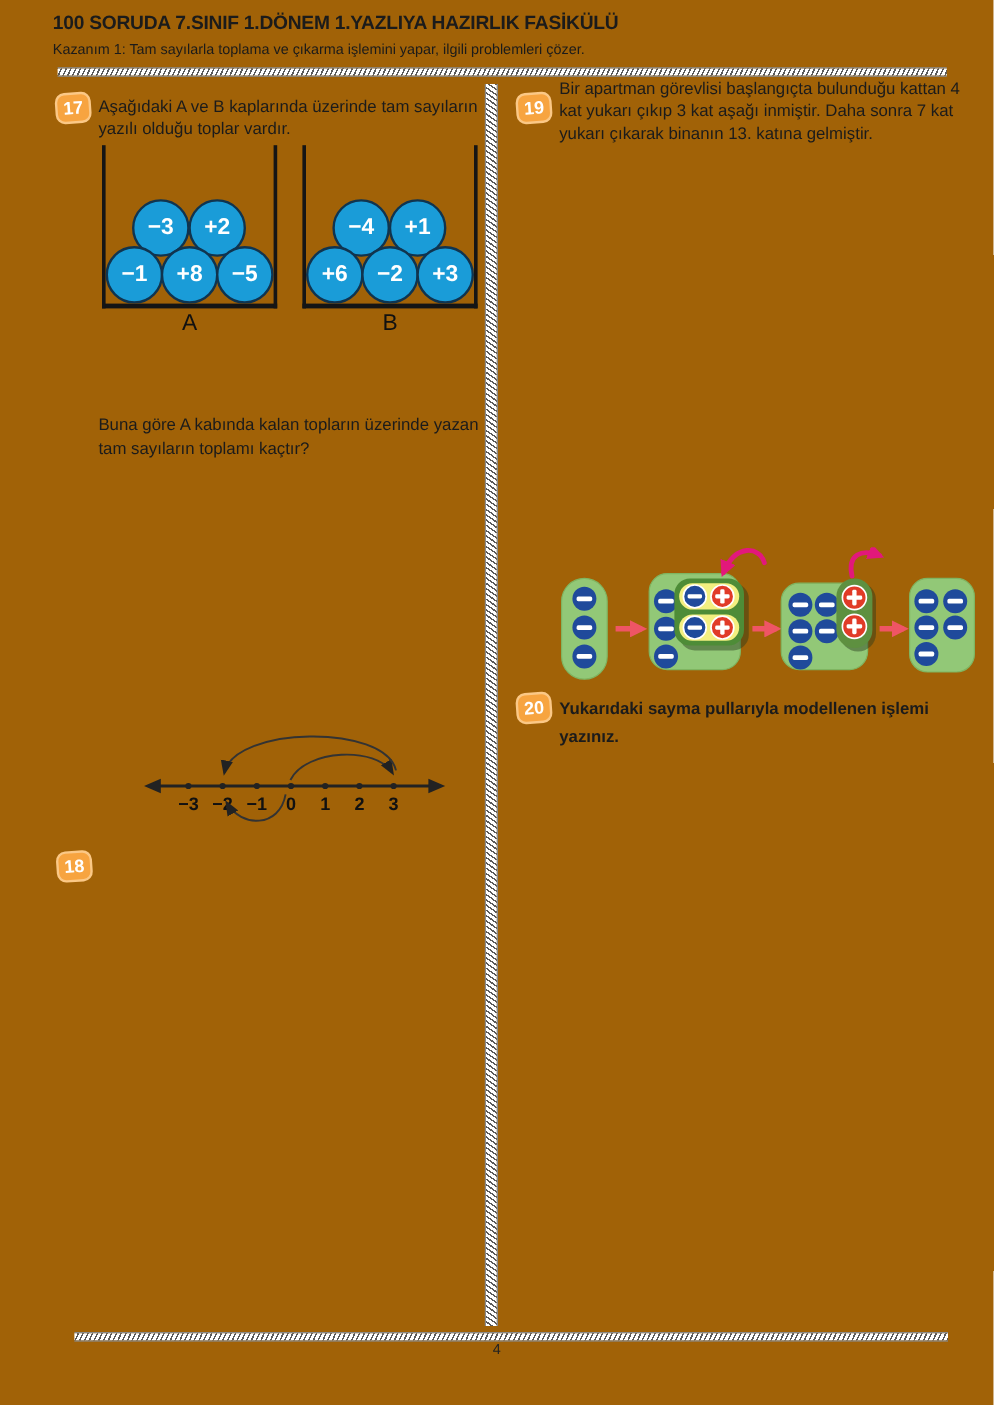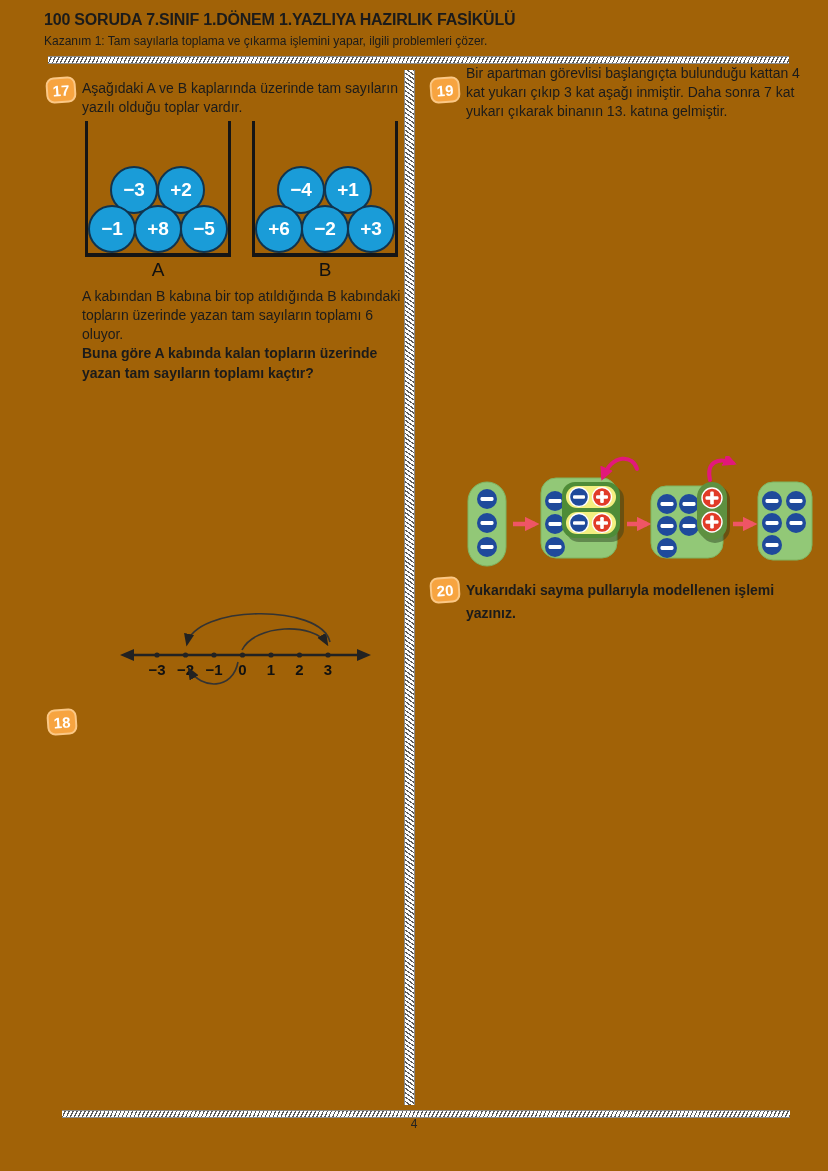--- a/index.html
+++ b/index.html
@@ -19,21 +19,21 @@
     width:9px;
     background:repeating-linear-gradient(35deg,#ffffff 0 2.4px,#5a5a5a 2.4px 3.6px);
     border-left:1px solid #8a8a8a;border-right:1px solid #8a8a8a;
   }
   .badge{
     width:30px;height:26px;background:#F7A440;border:2px solid #FBC886;border-radius:8px;
     color:#fff;font-weight:700;font-size:15px;display:flex;align-items:center;justify-content:center;
     transform:rotate(-4deg);box-sizing:border-box;
   }
   .q-text{font-size:14px;line-height:1.35;}
-  .q-bold{font-weight:700;}
+  .q-bold{font-weight:400;}
   .q-bold-loose{font-weight:700;line-height:1.62;}
   .container-box{
     width:140px;height:132px;box-sizing:content-box;
     border-left:3px solid #151515;border-right:3px solid #151515;border-bottom:4px solid #151515;
   }
   .ball{
     position:absolute;width:48px;height:48px;border-radius:50%;
     background:#1A9CD8;border:2px solid #10344F;box-sizing:border-box;
     color:#fff;font-weight:700;font-size:19px;
     display:flex;align-items:center;justify-content:center;
@@ -68,21 +68,20 @@
 
   <div class="abs container-box" style="left:252px;top:121px;">
     <div class="ball" style="left:22px;top:45px;">−4</div>
     <div class="ball" style="left:69px;top:45px;">+1</div>
     <div class="ball" style="left:0px;top:84px;">+6</div>
     <div class="ball" style="left:46px;top:84px;">−2</div>
     <div class="ball" style="left:92px;top:84px;">+3</div>
   </div>
   <div class="abs container-label" style="left:252px;top:259px;">B</div>
 
-  <div class="abs q-text" style="left:82px;top:287px;width:334px;">A kabından B kabına bir top atıldığında B kabındaki topların üzerinde yazan tam sayıların toplamı 6 oluyor.</div>
   <div class="abs q-text q-bold" style="left:82px;top:343px;width:334px;line-height:1.45;">Buna göre A kabında kalan topların üzerinde yazan tam sayıların toplamı kaçtır?</div>
 
   <svg class="abs" style="left:118px;top:612px;" width="255" height="95" viewBox="0 0 255 95">
     <defs>
       <marker id="ahb" viewBox="0 0 10 10" refX="8" refY="5" markerWidth="8" markerHeight="8" orient="auto">
         <path d="M0,1 L10,5 L0,9 z" fill="#222"></path>
       </marker>
     </defs>
 
     <line x1="12" y1="43" x2="243" y2="43" stroke="#222" stroke-width="2.4"></line>

